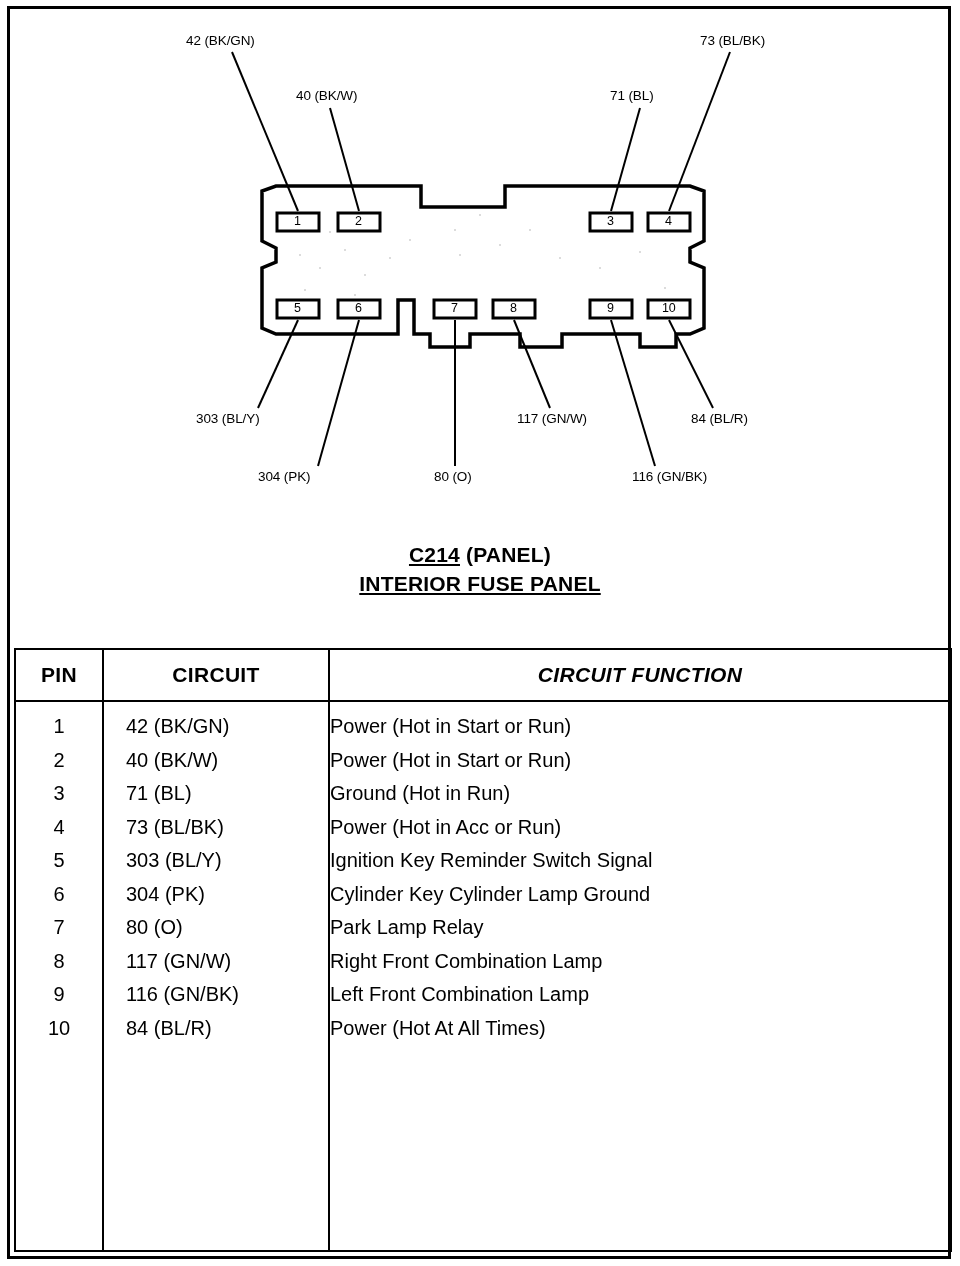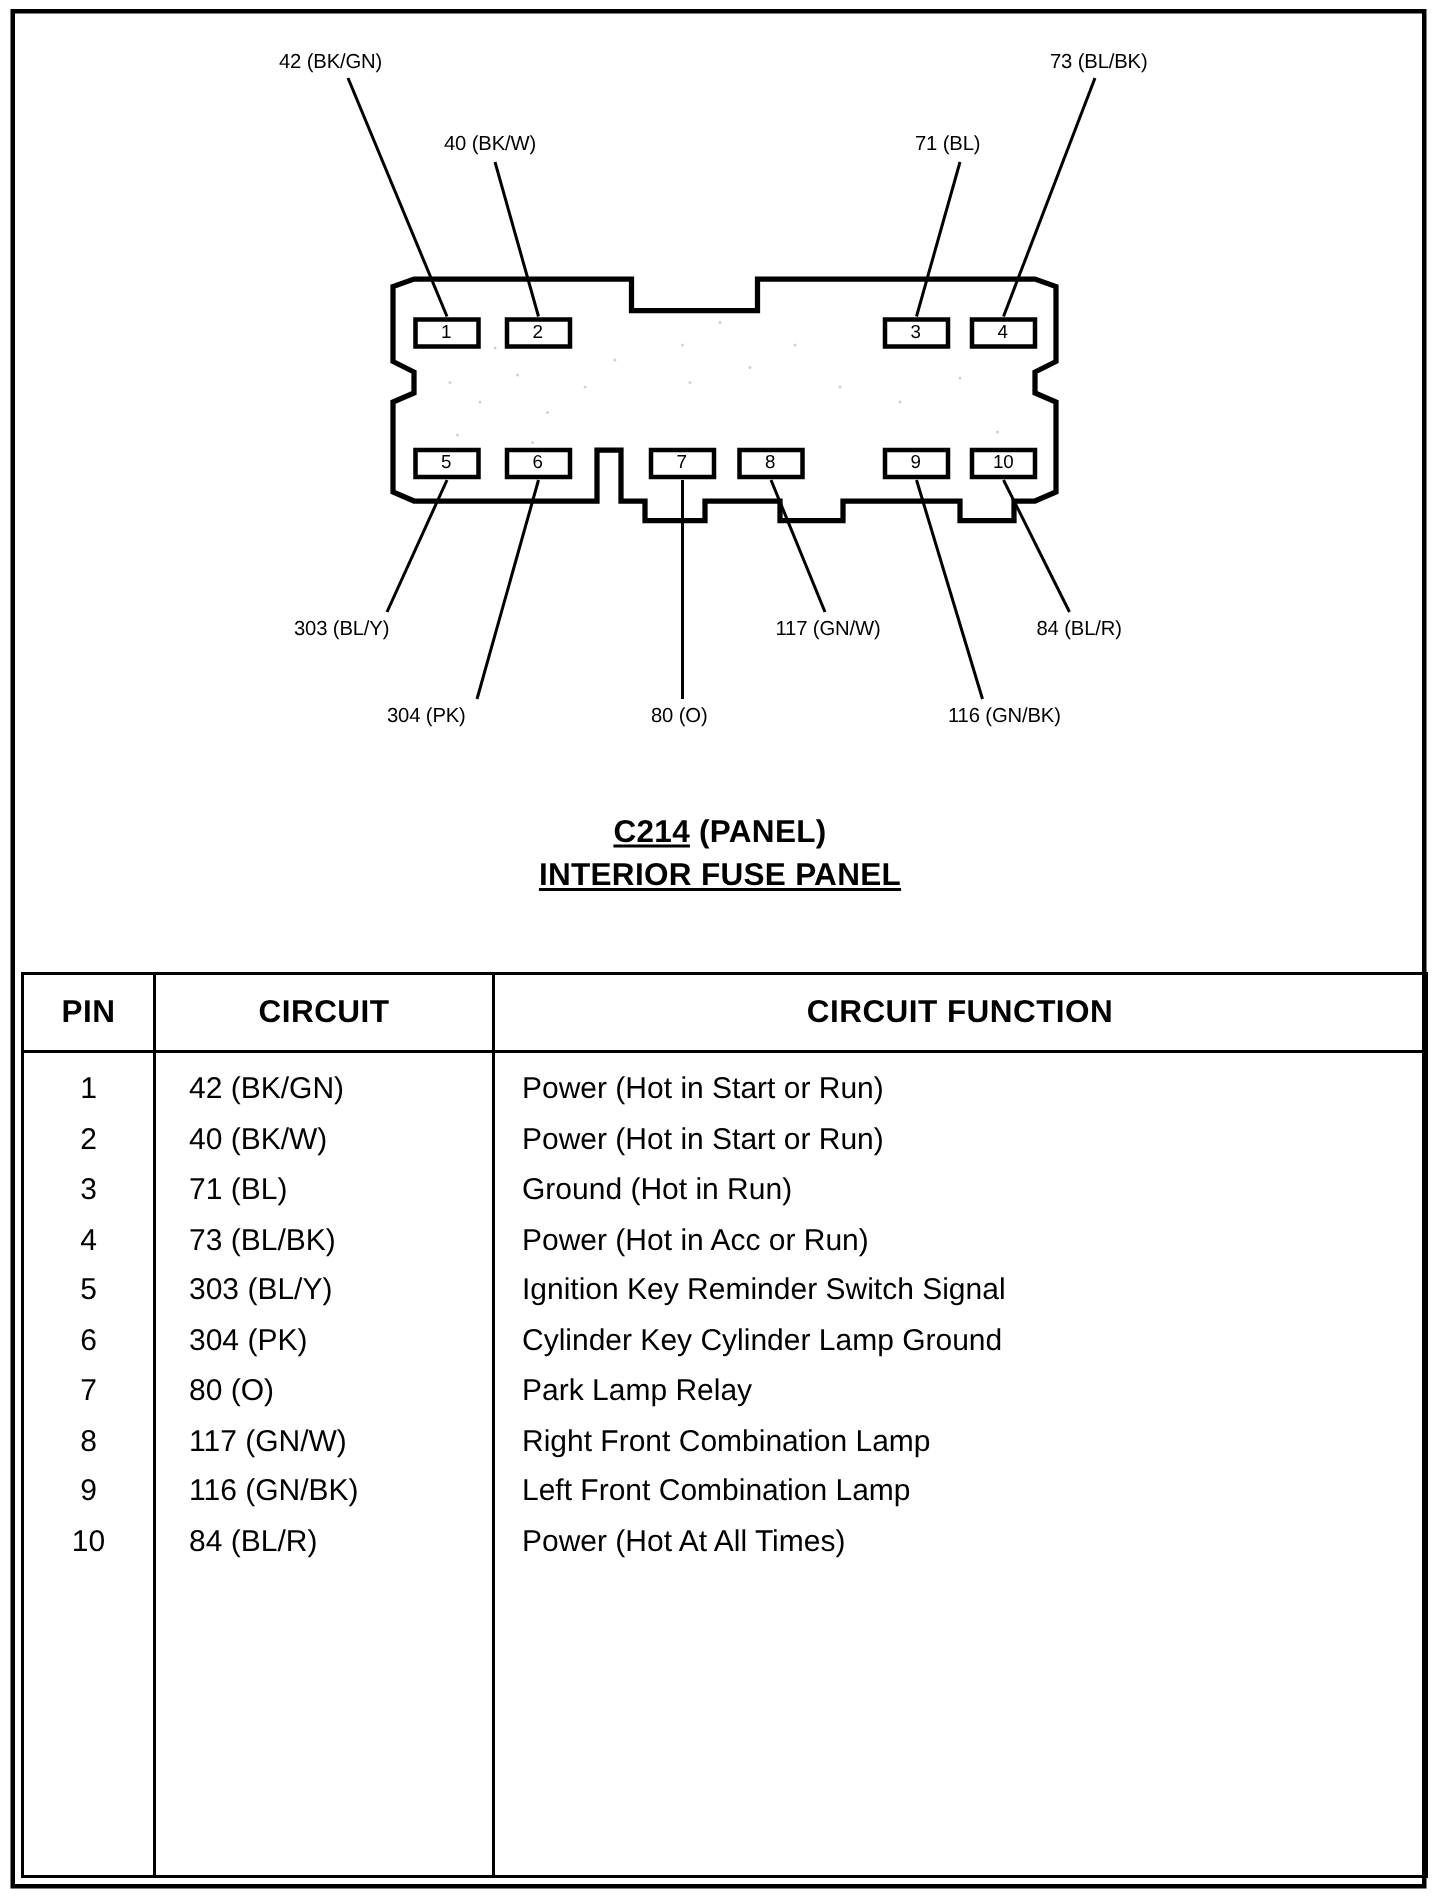--- a/index.html
+++ b/index.html
@@ -88,41 +88,41 @@
     padding: 0;
   }
   table.pintable thead th {
     height: 50px;
     font-size: 21px;
     font-weight: bold;
     letter-spacing: 0.3px;
   }
   .col-pin { width: 86px; }
   .col-cir { width: 224px; border-radius: 14px; }
-  .col-fun { width: 620px; }
+  .col-fun { width: 620px; font-style: italic; }
 
   .body-cell {
     vertical-align: top;
     padding-top: 8px !important;
   }
   .rowlist {
     list-style: none;
     margin: 0;
     padding: 0;
   }
   .rowlist li {
     font-size: 20px;
     line-height: 33.5px;
     height: 33.5px;
     white-space: nowrap;
     overflow: hidden;
   }
   .c-pin li { text-align: center; }
   .c-cir li { text-align: left; padding-left: 22px; }
-  .c-fun li { text-align: left; padding-left: 18px; }
+  .c-fun li { text-align: left; }
 </style>
 </head>
 <body>
 
 <div id="page">
 
   <div class="page-frame"></div>
 
   <div class="diagram">
     <svg width="960" height="640" viewBox="0 0 960 640" xmlns="http://www.w3.org/2000/svg">

